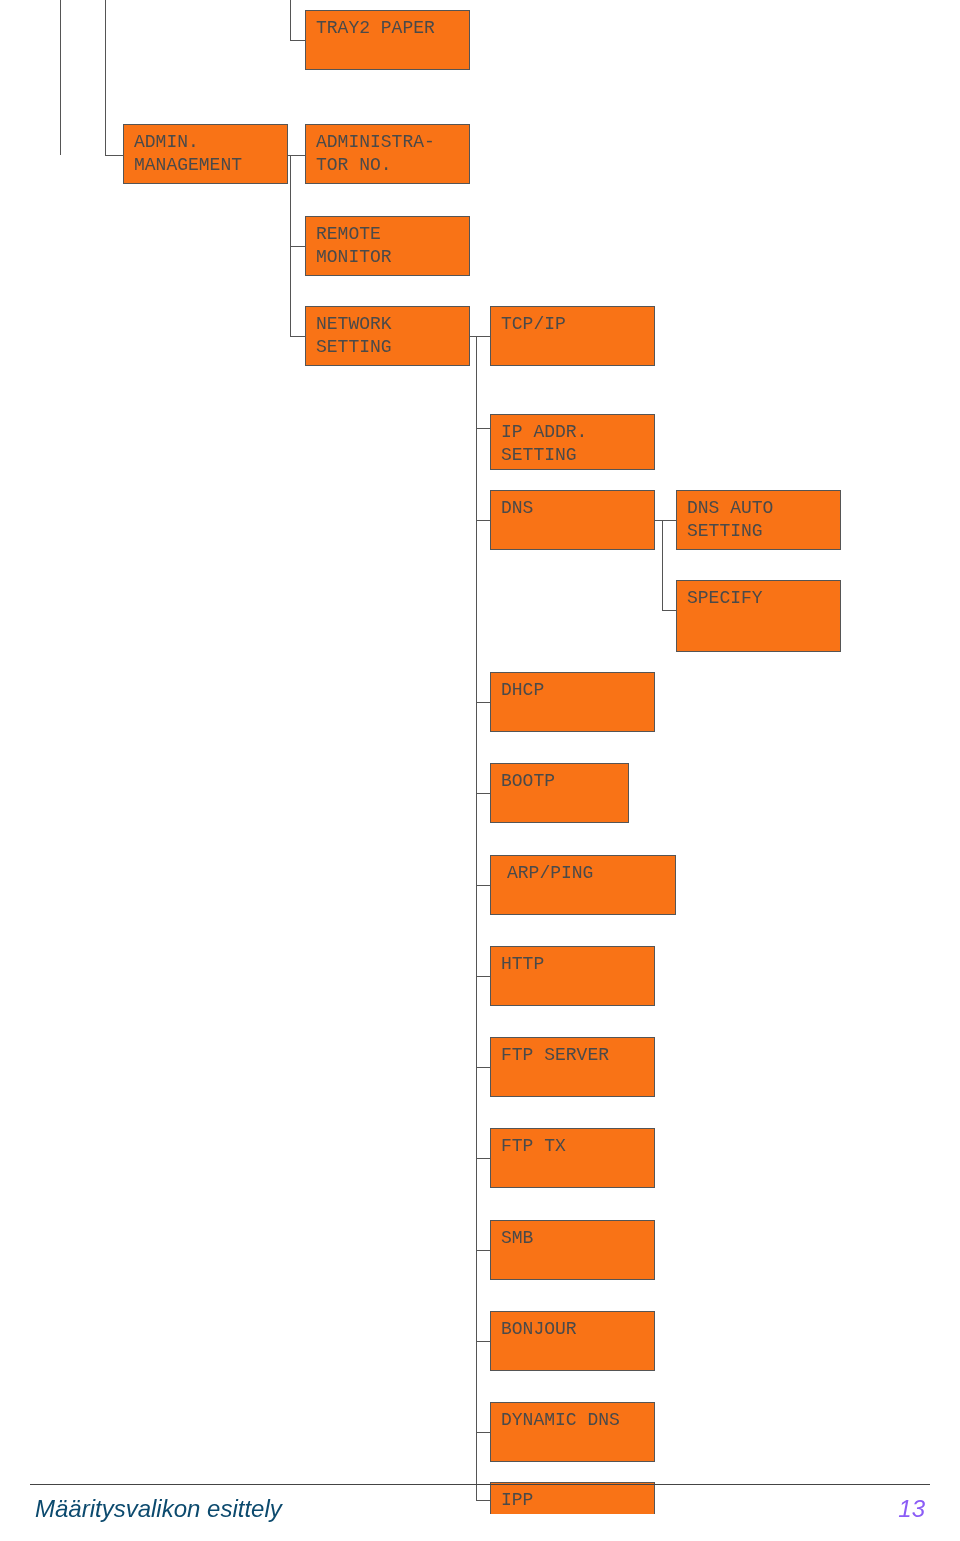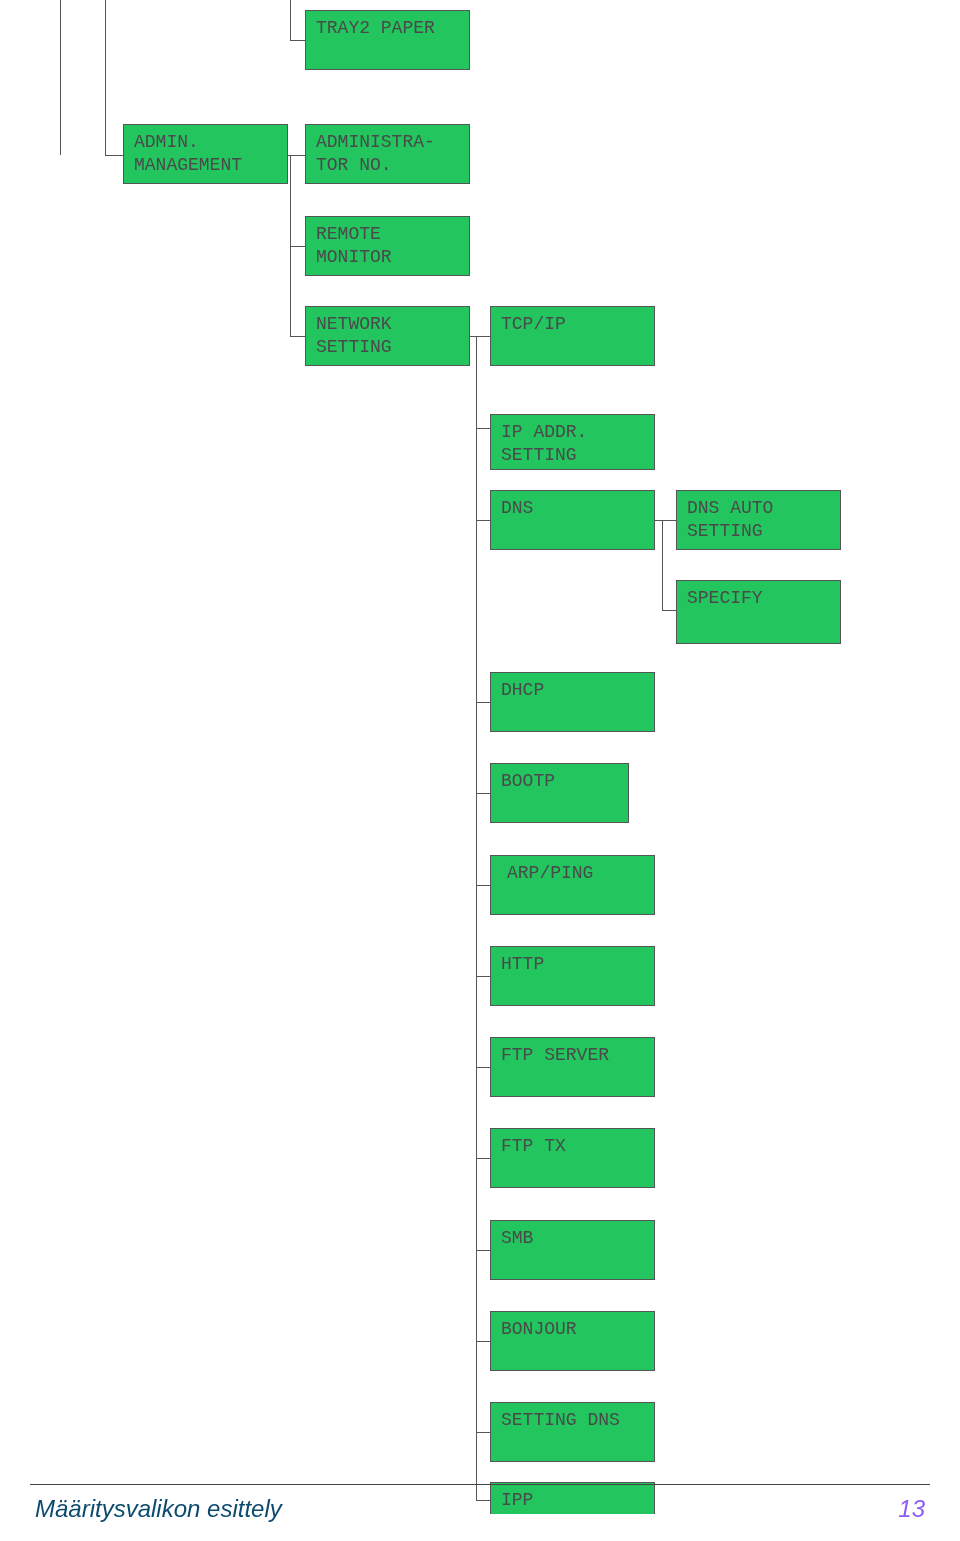--- a/index.html
+++ b/index.html
@@ -9,21 +9,21 @@
     width: 960px;
     height: 1541px;
     background: #fff;
     font-family: "Courier New", Courier, monospace;
     color: #4a4a4a;
     position: relative;
   }
   .node {
     position: absolute;
     border: 1px solid #555;
-    background: #22c55e;
+    background: #f97316;
     padding: 6px 10px;
     font-size: 18px;
     line-height: 1.3;
     white-space: pre;
     display: flex;
     align-items: flex-start;
   }
   .vline {
     position: absolute;
     width: 1px;
@@ -98,50 +98,50 @@
 
 <div class="node" style="left:490px; top:490px; width:165px; height:60px;"><span>DNS</span></div>
 <div class="hline" style="left:476px; top:520px; width:14px;"></div>
 
 <div class="node" style="left:490px; top:672px; width:165px; height:60px;"><span>DHCP</span></div>
 <div class="hline" style="left:476px; top:702px; width:14px;"></div>
 
 <div class="node" style="left:490px; top:763px; width:139px; height:60px;"><span>BOOTP</span></div>
 <div class="hline" style="left:476px; top:793px; width:14px;"></div>
 
-<div class="node" style="left:490px; top:855px; width:165px; height:60px;padding-left:16px;"><span>ARP/PING</span></div>
+<div class="node" style="left:490px; top:855px; width:186px; height:60px;padding-left:16px;"><span>ARP/PING</span></div>
 <div class="hline" style="left:476px; top:885px; width:14px;"></div>
 
 <div class="node" style="left:490px; top:946px; width:165px; height:60px;"><span>HTTP</span></div>
 <div class="hline" style="left:476px; top:976px; width:14px;"></div>
 
 <div class="node" style="left:490px; top:1037px; width:165px; height:60px;"><span>FTP SERVER</span></div>
 <div class="hline" style="left:476px; top:1067px; width:14px;"></div>
 
 <div class="node" style="left:490px; top:1128px; width:165px; height:60px;"><span>FTP TX</span></div>
 <div class="hline" style="left:476px; top:1158px; width:14px;"></div>
 
 <div class="node" style="left:490px; top:1220px; width:165px; height:60px;"><span>SMB</span></div>
 <div class="hline" style="left:476px; top:1250px; width:14px;"></div>
 
 <div class="node" style="left:490px; top:1311px; width:165px; height:60px;"><span>BONJOUR</span></div>
 <div class="hline" style="left:476px; top:1341px; width:14px;"></div>
 
-<div class="node" style="left:490px; top:1402px; width:165px; height:60px;"><span>SETTING DNS</span></div>
+<div class="node" style="left:490px; top:1402px; width:165px; height:60px;"><span>DYNAMIC DNS</span></div>
 <div class="hline" style="left:476px; top:1432px; width:14px;"></div>
 
 <div class="node" style="left:490px; top:1482px; width:165px; height:32px; border-bottom:none;"><span>IPP</span></div>
 <div class="hline" style="left:476px; top:1500px; width:14px;"></div>
 
 <div class="vline" style="left:476px; top:336px; height:1164px;"></div>
 
 <div class="node" style="left:676px; top:490px; width:165px; height:60px;"><span>DNS AUTO
 SETTING</span></div>
 <div class="hline" style="left:655px; top:520px; width:21px;"></div>
 
-<div class="node" style="left:676px; top:580px; width:165px; height:64px;"><span>SPECIFY</span></div>
+<div class="node" style="left:676px; top:580px; width:165px; height:72px;"><span>SPECIFY</span></div>
 <div class="hline" style="left:662px; top:610px; width:14px;"></div>
 
 <div class="vline" style="left:662px; top:520px; height:90px;"></div>
 
 <div class="footer-line"></div>
 <div class="footer">Määritysvalikon esittely</div>
 <div class="pagenum">13</div>
 
 </body></html>

